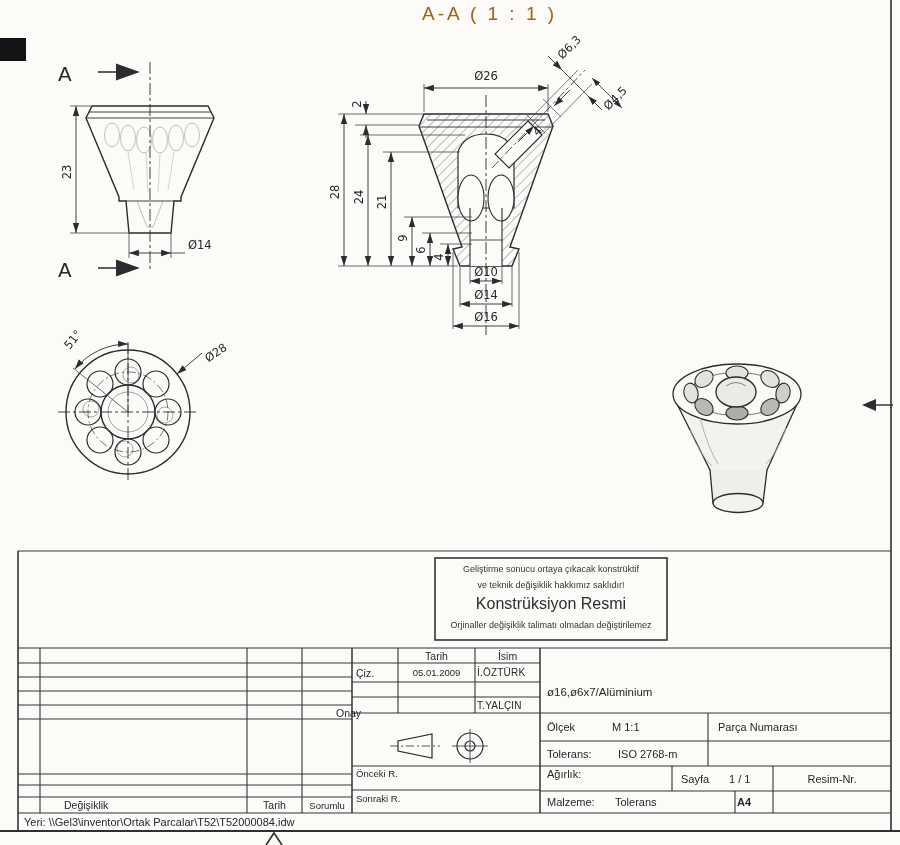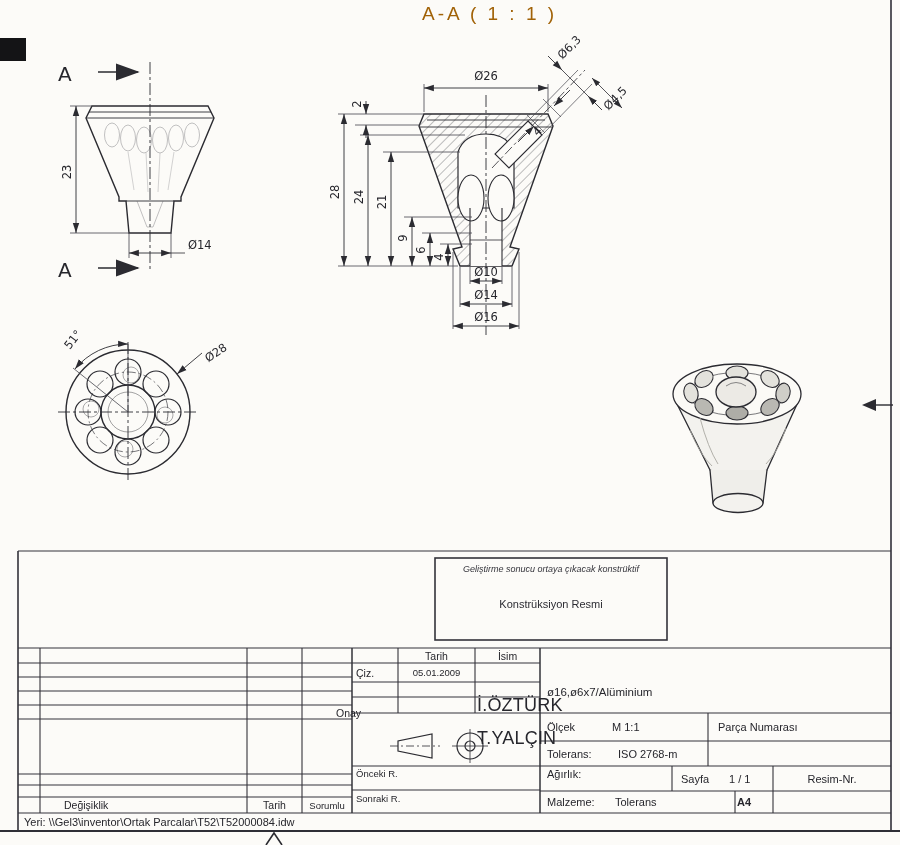--- a/index.html
+++ b/index.html
@@ -3,25 +3,25 @@
 <meta charset="utf-8">
 <style>
   html,body{margin:0;padding:0;background:#e9e9e6;}
   #sheet{position:relative;width:900px;height:845px;background:#fcfbf8;overflow:hidden;
          font-family:"Liberation Sans",sans-serif;color:#26262c;}
   #linework{position:absolute;left:0;top:0;z-index:1;}
   .txt{position:absolute;z-index:2;white-space:nowrap;}
   .cell{display:flex;align-items:center;}
   .ctr{justify-content:center;text-align:center;}
   .section-title{font-size:19px;letter-spacing:3px;color:#a16207;}
-  .notice-s{font-size:9px;color:#34343b;font-style:italic;}
-  .notice-b{font-size:11px;color:#2c2c33;}
+  .notice-s{font-size:9px;color:#34343b;}
+  .notice-b{font-size:16px;color:#2c2c33;}
   .lbl{font-size:10.5px;}
   .lbl-sm{font-size:9.5px;}
-  .name-big{font-size:18px;letter-spacing:.2px;margin-top:33px;}
+  .name-big{font-size:10px;letter-spacing:.2px;}
   .part-title{font-size:27px;letter-spacing:.5px;}
   .part-sub{font-size:11.5px;}
   .field{font-size:11px;}
   .footer-path{font-size:11px;}
 </style>
 </head>
 <body>
 
 <div id="sheet">
 
@@ -288,21 +288,23 @@
     <circle cx="470" cy="746" r="13"></circle>
     <circle cx="470" cy="746" r="5"></circle>
     <line x1="452" y1="746" x2="488" y2="746" stroke-width="0.8"></line>
     <line x1="470" y1="729" x2="470" y2="763" stroke-width="0.8"></line>
   </g>
 </svg>
 
 <div class="txt section-title" style="left:422px;top:3px;">A-A ( 1 : 1 )</div>
 
 <div class="txt notice-s ctr cell" style="left:437px;top:562px;width:228px;height:14px;">Geliştirme sonucu ortaya çıkacak konstrüktif</div>
+<div class="txt notice-s ctr cell" style="left:437px;top:578px;width:228px;height:14px;">ve teknik değişiklik hakkımız saklıdır!</div>
 <div class="txt notice-b ctr cell" style="left:437px;top:594px;width:228px;height:20px;">Konstrüksiyon Resmi</div>
+<div class="txt notice-s ctr cell" style="left:437px;top:618px;width:228px;height:14px;">Orjinaller değişiklik talimatı olmadan değiştirilemez</div>
 
 <div class="txt lbl ctr cell" style="left:398px;top:648px;width:77px;height:15px;">Tarih</div>
 <div class="txt lbl ctr cell" style="left:475px;top:648px;width:65px;height:15px;">İsim</div>
 <div class="txt lbl cell" style="left:356px;top:663px;width:42px;height:19px;">Çiz.</div>
 <div class="txt lbl-sm ctr cell" style="left:398px;top:663px;width:77px;height:19px;">05.01.2009</div>
 <div class="txt name-big cell" style="left:477px;top:663px;width:63px;height:19px;">İ.ÖZTÜRK</div>
 <div class="txt lbl cell" style="left:336px;top:697px;width:42px;height:16px;margin-top:8px;">Onay</div>
 <div class="txt name-big cell" style="left:477px;top:697px;width:63px;height:16px;">T.YALÇIN</div>
 
 <div class="txt lbl-sm cell" style="left:356px;top:767px;width:90px;height:13px;">Önceki R.</div>

